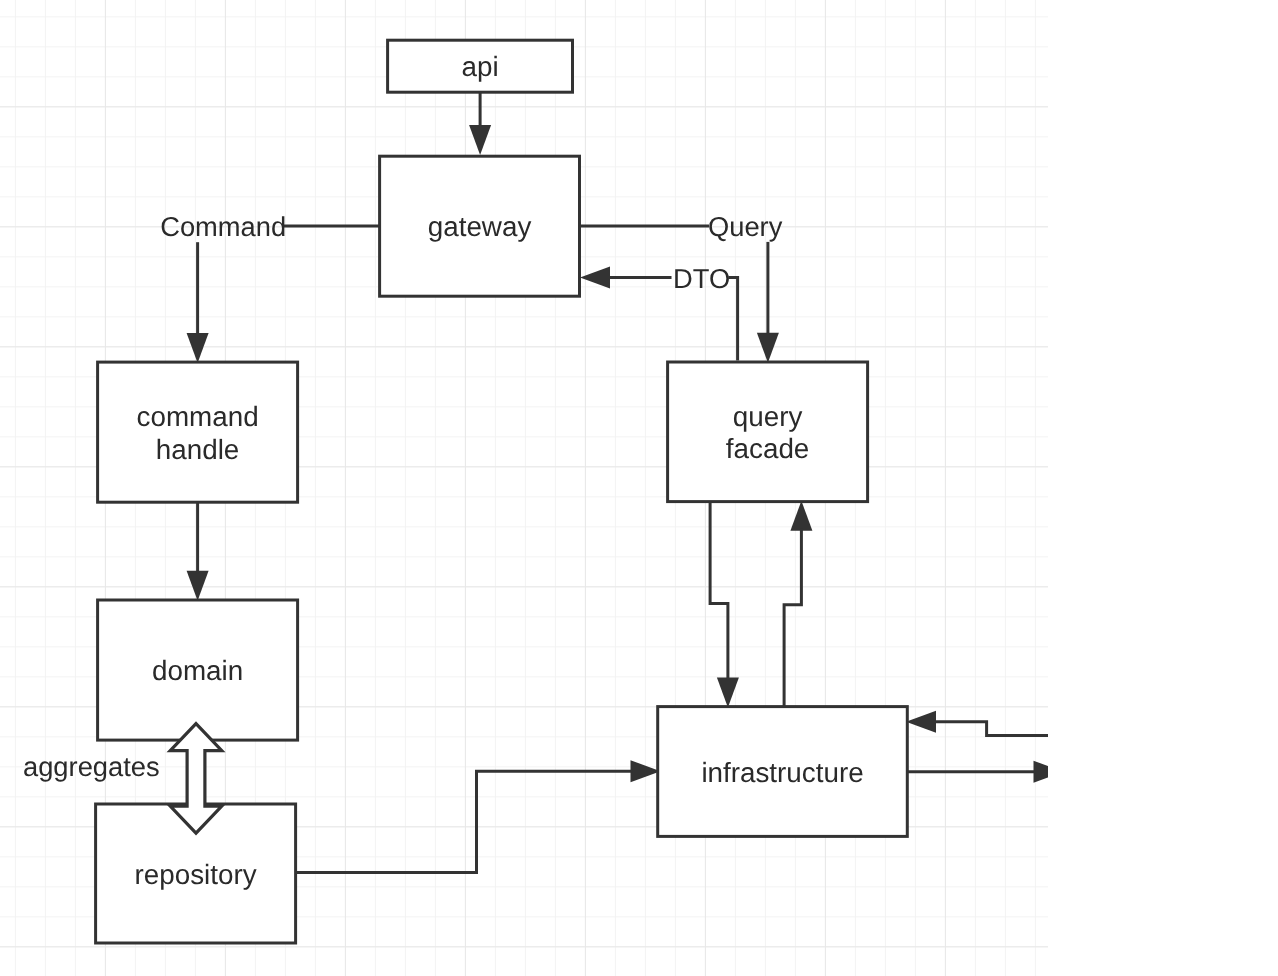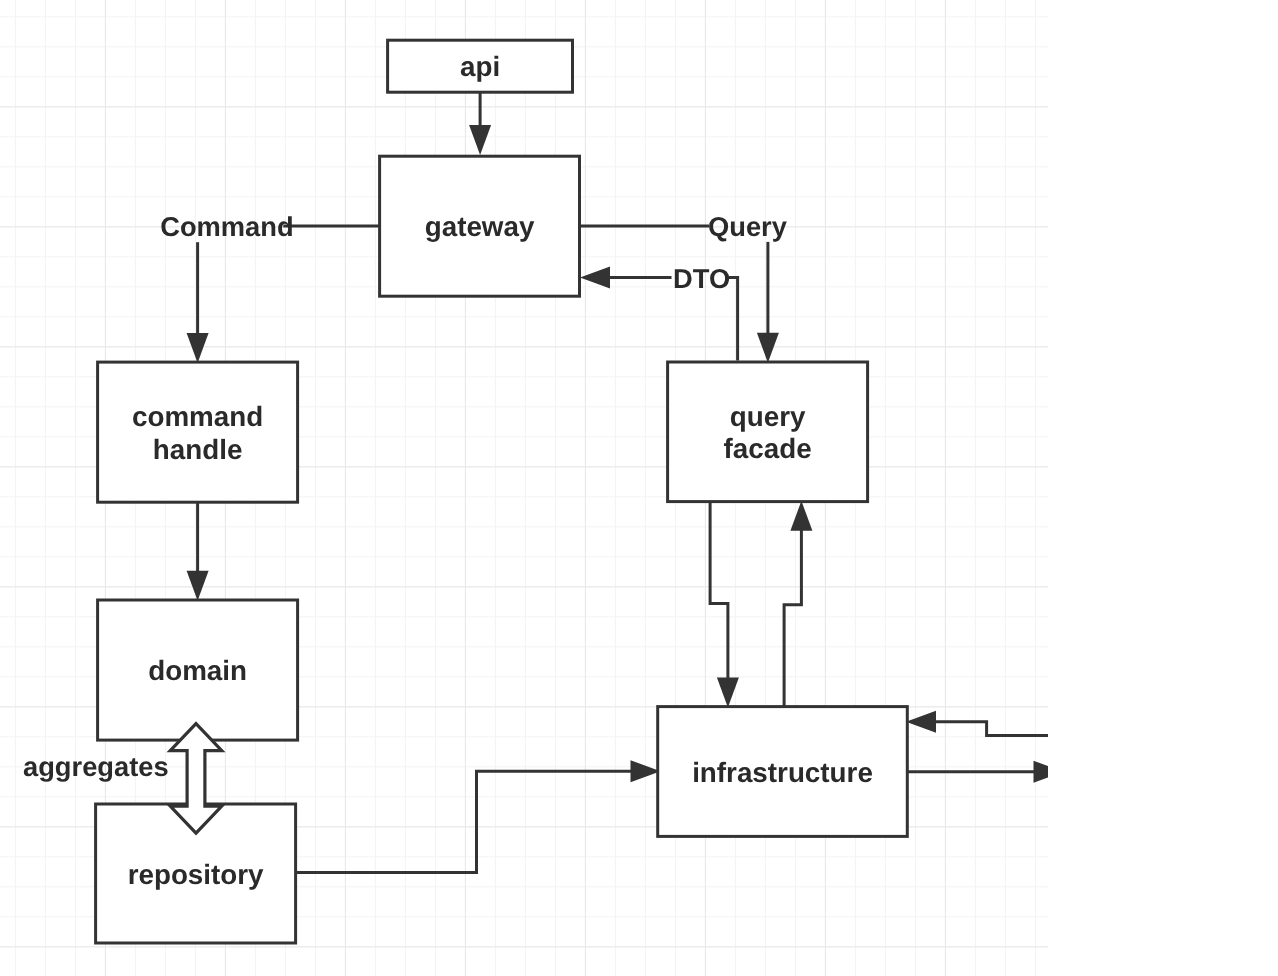--- a/index.html
+++ b/index.html
@@ -20,21 +20,20 @@
     background-color: #ffffff;
     background-image:
       linear-gradient(to right, #e8e8e8 1.4px, transparent 1.4px),
       linear-gradient(to bottom, #e8e8e8 1.4px, transparent 1.4px),
       linear-gradient(to right, #f3f3f3 1.4px, transparent 1.4px),
       linear-gradient(to bottom, #f3f3f3 1.4px, transparent 1.4px);
     background-size: 120px 120px, 120px 120px, 30px 30px, 30px 30px;
     background-position: 104.9px 106.3px, 104.9px 106.3px, 14.9px 16.3px, 14.9px 16.3px;
     font-family: "Liberation Sans", sans-serif;
     overflow: hidden;
-    font-weight: bold;
   }
   svg.layer {
     position: absolute;
     left: 0; top: 0;
     width: 1278px;
     height: 976px;
     display: block;
     transform: translateZ(0);
   }
   .box-label {

